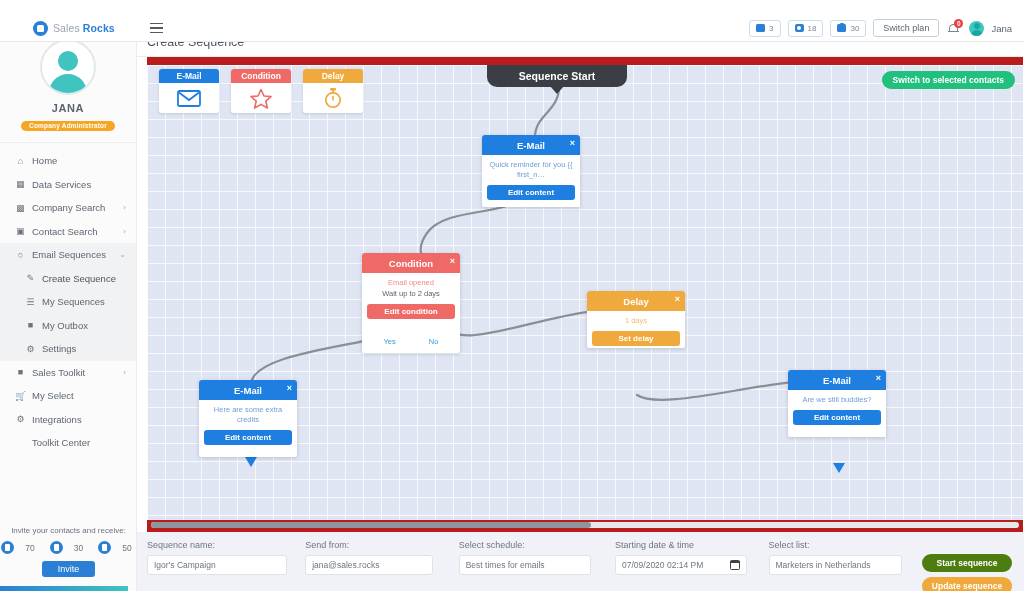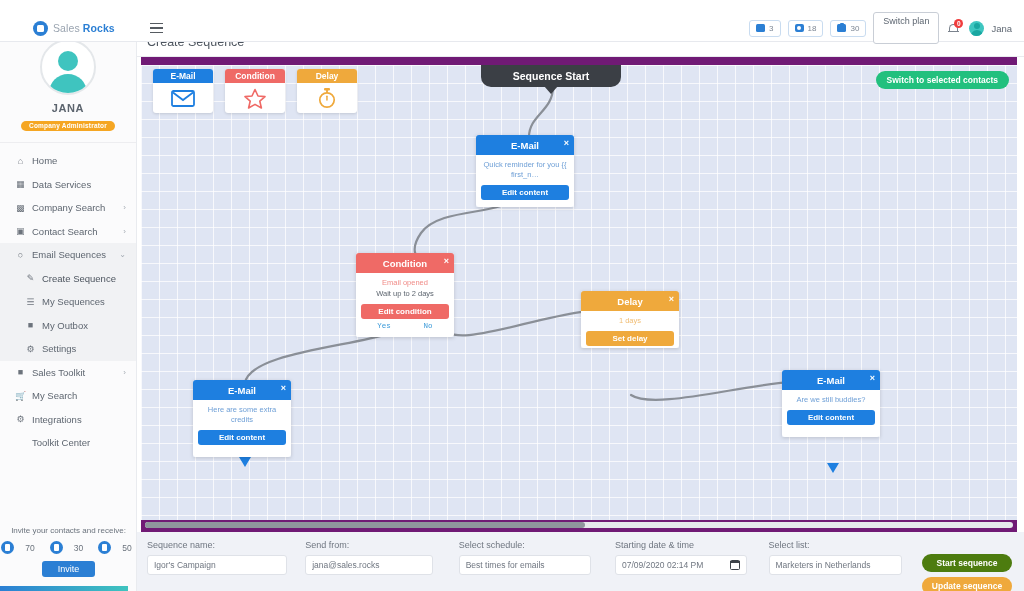--- a/index.html
+++ b/index.html
@@ -61,21 +61,21 @@
     content:""; position:absolute; left:2.5px; top:1.5px; width:4px; height:4px;
     border-radius:50%; background:#fff;
   }
   .pill.ic-case .ic:before {
     content:""; position:absolute; left:2.5px; top:-1.5px; width:4px; height:2px;
     background:#2b7fd4; border-radius:1px;
   }
   .pill .num { font-size: 8px; color: #7d8794; }
   .switchplan {
     border: 1px solid #c9ced6; border-radius: 3px;
-    padding: 2px 9px; height: 32px; line-height: 13px;
+    padding: 2px 9px; height: 18px; line-height: 13px;
     font-size: 9px; color: #5c6570; background: #fff; cursor: pointer;
   }
   .bell { position: relative; width: 16px; height: 16px; cursor: pointer; }
   .bell .body {
     position: absolute; left: 3px; top: 4px; width: 9px; height: 8px;
     border: 1.3px solid #7b838d; border-bottom: none;
     border-radius: 5px 5px 0 0;
   }
   .bell .base { position: absolute; left: 2px; top: 11px; width: 11px; height: 1.3px; background: #7b838d; }
   .bell .badge {
@@ -165,22 +165,22 @@
 
   
   .main { position: absolute; top: 27px; left: 137px; width: 887px; height: 564px; background:#fff; }
   .pagehead {
     height: 30px; border-bottom: 1px solid #e9ebef; display: flex; align-items: center;
     padding-left: 10px; background: #fff;
   }
   .pagetitle { font-size: 12.5px; color: #4d555f; }
 
   .canvas-wrap {
-    position: absolute; top: 30px; left: 4px; width: 876px; height: 475px;
-    background: #701a75;
+    position: absolute; top: 30px; left: 10px; width: 876px; height: 475px;
+    background: #b91c1c;
   }
   .canvas {
     position: absolute; top: 8px; left: 0; width: 876px; height: 455px;
     background-color: #dfe5f3;
     background-image:
       linear-gradient(to right, rgba(255,255,255,.75) 1px, transparent 1px),
       linear-gradient(to bottom, rgba(255,255,255,.75) 1px, transparent 1px);
     background-size: 18px 18px;
     overflow: hidden;
   }
@@ -230,21 +230,21 @@
   }
   .n-mail .node-head { background: #1e7fe0; }
   .n-mail .node-text { color: #6e9fd6; }
   .n-mail .node-btn { background: #1e7fe0; }
   .n-cond .node-head { background: #ef6a66; }
   .n-cond .node-text { color: #f08c88; }
   .n-cond .node-btn { background: #ef6a66; }
   .n-delay .node-head { background: #efa93c; }
   .n-delay .node-text { color: #f0bd74; }
   .n-delay .node-btn { background: #efa93c; }
-  .yesno { display: flex; justify-content: space-around; margin-top: 3px; font-family: Liberation Mono, monospace; }
+  .yesno { display: flex; justify-content: space-around; margin-top: 18px; }
   .yesno span { font-size: 7.5px; }
   .yesno .yes { color: #3b9ad9; }
   .yesno .no { color: #3b9ad9; }
 
   .startnode {
     position: absolute; left: 340px; top: 0px; width: 140px; height: 22px;
     background: #3b3f45; color: #fff; border-radius: 0 0 10px 10px;
     font-size: 10.5px; font-weight: bold; display: flex;
     align-items: center; justify-content: center;
   }
@@ -385,21 +385,21 @@
         <span>Settings</span>
       </div>
 
       <div class="navitem">
         <span class="ni">■</span>
         <span>Sales Toolkit</span>
         <span class="chev">›</span>
       </div>
       <div class="navitem">
         <span class="ni">🛒</span>
-        <span>My Search</span>
+        <span>My Select</span>
       </div>
       <div class="navitem">
         <span class="ni">⚙</span>
         <span>Integrations</span>
       </div>
       <div class="navitem">
         <span class="ni"></span>
         <span>Toolkit Center</span>
       </div>
     </div>

